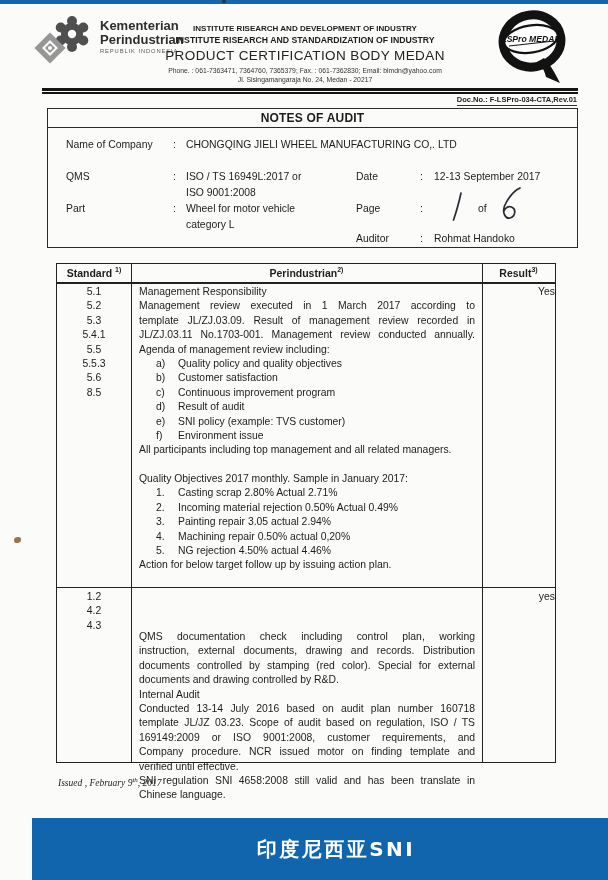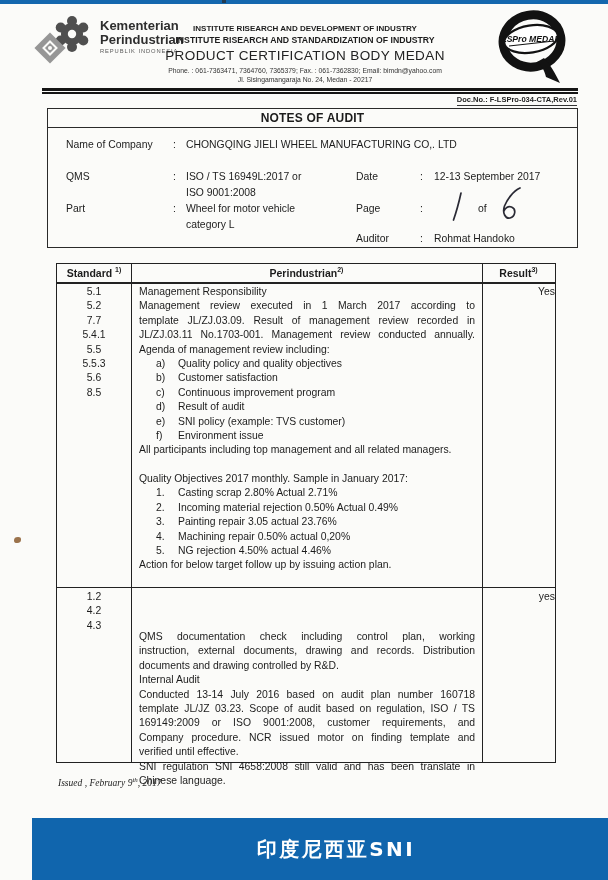--- a/index.html
+++ b/index.html
@@ -156,21 +156,21 @@
     <div class="hline" style="top:18px; height:1.5px;"></div>
     <div class="hline" style="top:323px; height:1.2px;"></div>
 
     <div class="th" style="left:0; width:74px;"><span>Standard </span><sup>1)</sup></div>
     <div class="th" style="left:74px; width:351px;"><span>Perindustrian</span><sup>2)</sup></div>
     <div class="th" style="left:425px; width:73px;"><span>Result</span><sup>3)</sup></div>
 
     <div class="cell std-cell" style="top:21px;">
         <div class="line">5.1</div>
         <div class="line">5.2</div>
-        <div class="line">7.7</div>
+        <div class="line">5.3</div>
         <div class="line">5.4.1</div>
         <div class="line">5.5</div>
         <div class="line">5.5.3</div>
         <div class="line">5.6</div>
         <div class="line">8.5</div>
       </div>
     <div class="cell obs-cell" style="top:21px;">
         <div class="line ">Management Responsibility</div>
         <div class="line just">Management review executed in 1 March 2017 according to</div>
         <div class="line just">template JL/ZJ.03.09. Result of management review recorded in</div>
@@ -180,35 +180,36 @@
         <div class="line "><span class="marker">b)</span><span>Customer satisfaction</span></div>
         <div class="line "><span class="marker">c)</span><span>Continuous improvement program</span></div>
         <div class="line "><span class="marker">d)</span><span>Result of audit</span></div>
         <div class="line "><span class="marker">e)</span><span>SNI policy (example: TVS customer)</span></div>
         <div class="line "><span class="marker">f)</span><span>Environment issue</span></div>
         <div class="line ">All participants including top management and all related managers.</div>
         <div class="line ">&nbsp;</div>
         <div class="line ">Quality Objectives 2017 monthly. Sample in January 2017:</div>
         <div class="line "><span class="marker">1.</span><span>Casting scrap 2.80% Actual 2.71%</span></div>
         <div class="line "><span class="marker">2.</span><span>Incoming material rejection 0.50% Actual 0.49%</span></div>
-        <div class="line "><span class="marker">3.</span><span>Painting repair 3.05 actual 23.76%</span></div>
+        <div class="line "><span class="marker">3.</span><span>Painting repair 3.05 actual 2.94%</span></div>
         <div class="line "><span class="marker">4.</span><span>Machining repair 0.50% actual 0,20%</span></div>
         <div class="line "><span class="marker">5.</span><span>NG rejection 4.50% actual 4.46%</span></div>
         <div class="line ">Action for below target follow up by issuing action plan.</div>
       </div>
     <div class="cell res-cell" style="top:21px;">Yes</div>
 
     <div class="cell std-cell" style="top:326px;">
         <div class="line">1.2</div>
         <div class="line">4.2</div>
         <div class="line">4.3</div>
       </div>
     <div class="cell obs-cell" style="top:326px;margin-top:40px;">
         <div class="line just">QMS documentation check including control plan, working</div>
         <div class="line just">instruction, external documents, drawing and records. Distribution</div>
+        <div class="line just">documents controlled by stamping (red color). Special for external</div>
         <div class="line ">documents and drawing controlled by R&amp;D.</div>
         <div class="line ">Internal Audit</div>
         <div class="line just">Conducted 13-14 July 2016 based on audit plan number 160718</div>
         <div class="line just">template JL/JZ 03.23. Scope of audit based on regulation, ISO / TS</div>
         <div class="line just">169149:2009 or ISO 9001:2008, customer requirements, and</div>
         <div class="line just">Company procedure. NCR issued motor on finding template and</div>
         <div class="line ">verified until effective.</div>
         <div class="line just">SNI regulation SNI 4658:2008 still valid and has been translate in</div>
         <div class="line ">Chinese language.</div>
       </div>

